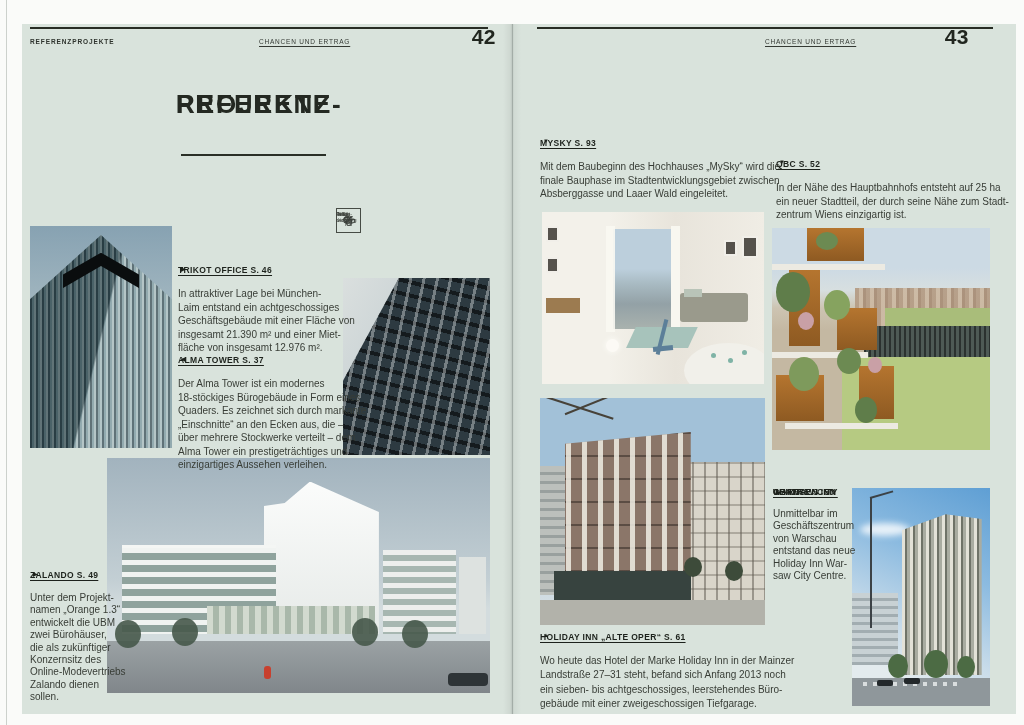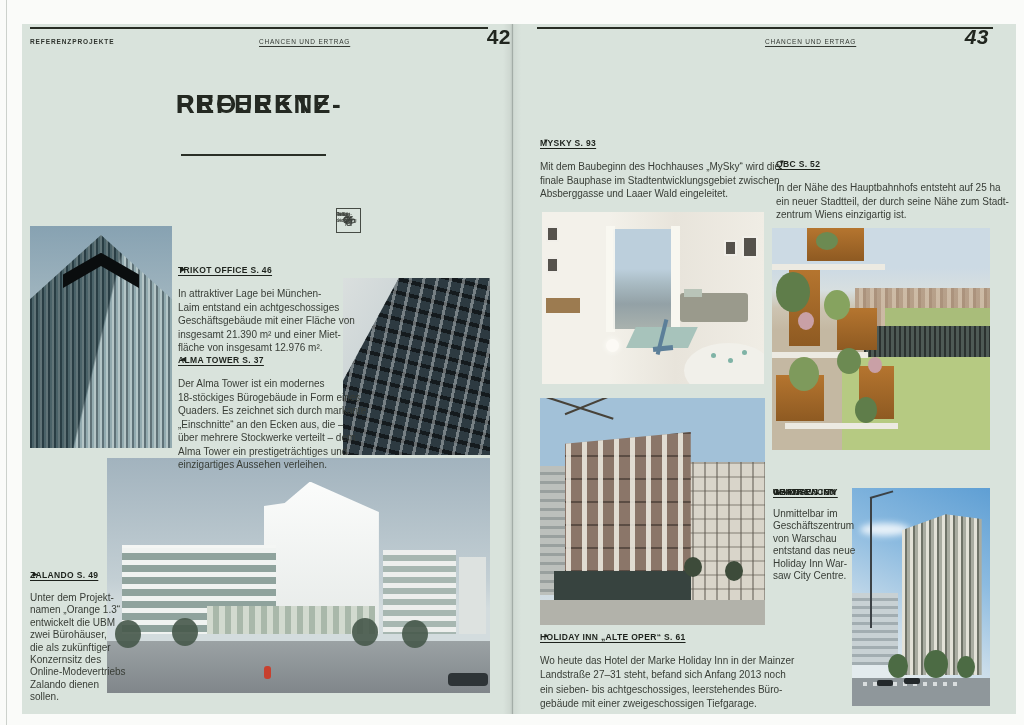--- a/index.html
+++ b/index.html
@@ -15,22 +15,22 @@
 
   .rule{height:2px;background:#272c24;}
   .rule-left{left:30px;top:27px;width:458px;}
   .rule-right{left:537px;top:27px;width:456px;}
   .section-label{left:30px;top:38px;font-size:6.5px;font-weight:bold;letter-spacing:.9px;color:#2e332d;}
   .chapter{top:38px;width:458px;text-align:center;font-size:6.5px;letter-spacing:.8px;color:#343933;}
   .chapter-left{left:30px;}
   .chapter-right{left:537px;width:456px;}
   .chapter span{position:static;text-decoration:underline;text-underline-offset:2px;}
   .pagenum{top:25px;font-size:21px;font-weight:bold;letter-spacing:.5px;text-align:right;color:#21261f;}
-  .pagenum-left{left:441px;width:70px;}
-  .pagenum-right{left:916px;width:73px;font-style:italic;}
+  .pagenum-left{left:426px;width:70px;}
+  .pagenum-right{left:896px;width:73px;}
 
   .title{left:176px;top:90px;width:154px;text-align:center;font-size:26px;line-height:28px;
          font-weight:bold;letter-spacing:2px;color:#242922;}
   .title div{position:static;}
   .title-rule{left:181px;top:154px;width:145px;height:1.5px;background:#2a2f27;}
 
   .legend{left:336px;top:208px;width:160px;height:46px;display:flex;gap:6px;}
   .lgd{position:static;width:25px;flex:0 0 25px;}
   .lgd-box{position:static;width:25px;height:25px;border:1.2px solid #464b45;border-radius:1px;
            display:flex;align-items:center;justify-content:center;font-size:14px;color:#3a3f3a;}

